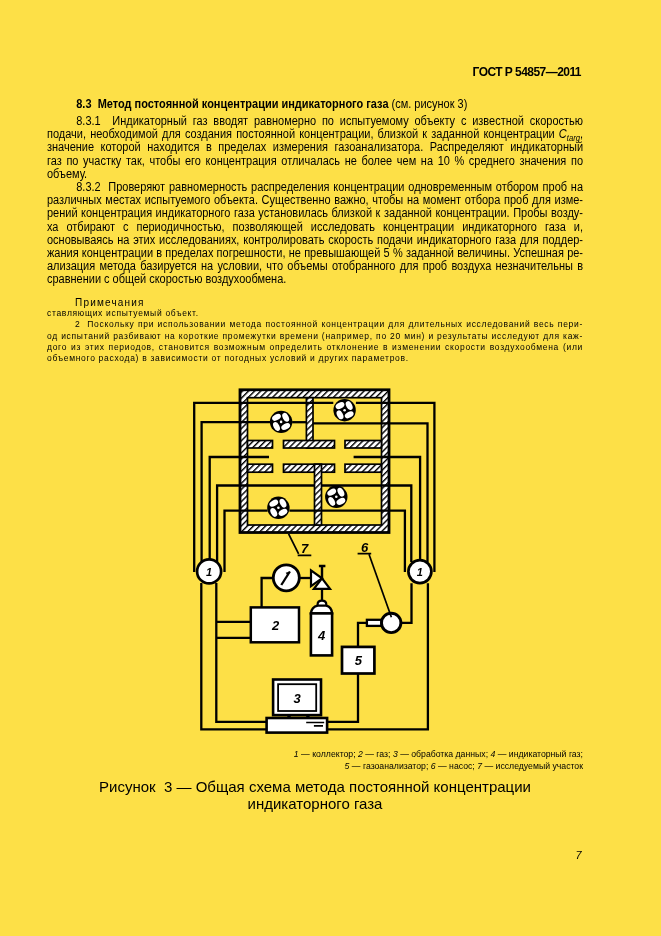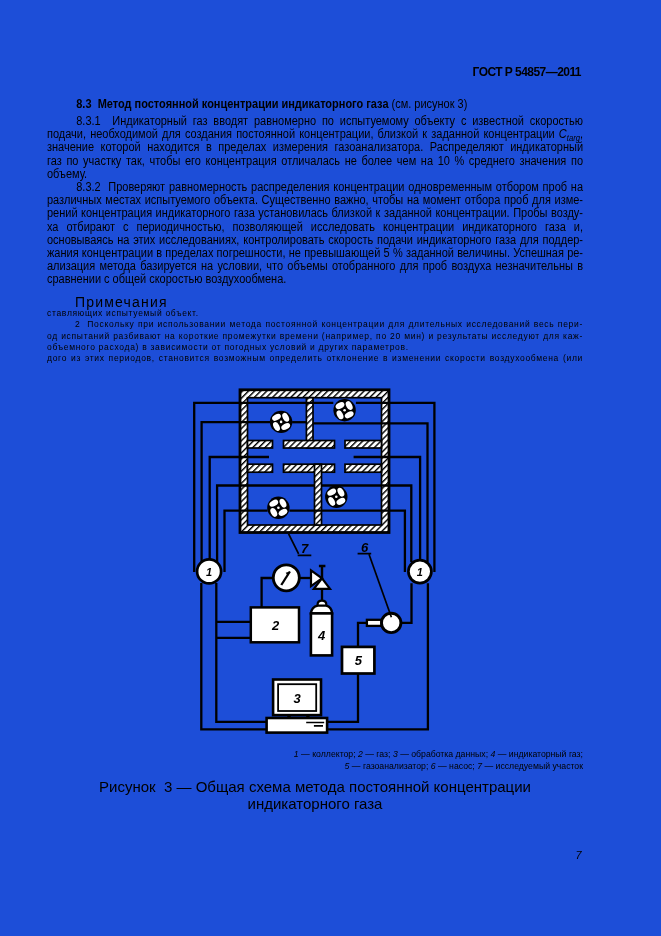--- a/index.html
+++ b/index.html
@@ -1,30 +1,30 @@
 <!DOCTYPE html>
 <html lang="ru"><head>
 <meta charset="utf-8">
 <title>ГОСТ Р 54857—2011</title>
 <style>
   html,body{margin:0;padding:0;background:#fff;}
-  .page{position:relative;width:661px;height:936px;background:#1d4ed8;overflow:hidden;
+  .page{position:relative;width:661px;height:936px;background:#fde047;overflow:hidden;
         font-family:"Liberation Sans", sans-serif;color:#000;}
   .hdr{position:absolute;left:47px;top:66px;width:534px;text-align:right;
        font-size:12px;font-weight:bold;line-height:12px;letter-spacing:-0.55px;}
   .tb{position:absolute;left:47px;top:96px;width:586px;transform:scaleX(0.9147);transform-origin:0 0;}
   .h83{font-size:12px;line-height:16px;padding-left:32px;margin-bottom:3px;}
   .jl{font-size:12px;line-height:13.2px;height:13.2px;text-align:justify;text-align-last:justify;}
   .jl.end{text-align:left;text-align-last:left;}
   .jl.ind{padding-left:32px;}
   .notes{position:absolute;left:47px;top:296.5px;width:536px;}
   .nl{font-size:8.5px;letter-spacing:0.7px;line-height:11.3px;height:11.3px;text-align:justify;text-align-last:justify;}
   .nl.end{text-align:center;text-align-last:left;}
   .nl.ind{padding-left:28px;}
-  .ntitle{font-size:14px;line-height:11.6px;height:11.6px;letter-spacing:1.2px;padding-left:28px;}
+  .ntitle{font-size:10px;line-height:11.6px;height:11.6px;letter-spacing:1.2px;padding-left:28px;}
   sub{font-size:70%;}
   .cap{position:absolute;left:47px;width:536px;text-align:right;font-size:8.7px;line-height:12px;}
   .figcap{position:absolute;left:47px;width:536px;text-align:center;font-size:15px;}
   .pgnum{position:absolute;left:568px;top:849px;width:21px;text-align:center;font-size:11px;font-style:italic;}
   svg{position:absolute;left:0;top:0;}
 </style>
 </head>
 <body>
 <div class="page">
   <div class="hdr">ГОСТ Р 54857—2011</div>
@@ -44,22 +44,22 @@
     <div class="jl">жания концентрации в пределах погрешности, не превышающей 5 % заданной величины. Успешная ре-</div>
     <div class="jl">ализация метода базируется на условии, что объемы отобранного для проб воздуха незначительны в</div>
     <div class="jl end">сравнении с общей скоростью воздухообмена.</div>
   </div>
 
   <div class="notes">
     <div class="ntitle">Примечания</div>
     <div class="nl end">ставляющих испытуемый объект.</div>
     <div class="nl ind">2&nbsp; Поскольку при использовании метода постоянной концентрации для длительных исследований весь пери-</div>
     <div class="nl">од испытаний разбивают на короткие промежутки времени (например, по 20 мин) и результаты исследуют для каж-</div>
+    <div class="nl">дого из этих периодов, становится возможным определить отклонение в изменении скорости воздухообмена (или</div>
     <div class="nl end">объемного расхода) в зависимости от погодных условий и других параметров.</div>
-    <div class="nl">дого из этих периодов, становится возможным определить отклонение в изменении скорости воздухообмена (или</div>
   </div>
 
   <svg width="661" height="936" viewBox="0 0 661 936">
     <defs>
       <pattern id="h" width="4.3" height="4.3" patternUnits="userSpaceOnUse" patternTransform="rotate(-45)">
         <rect width="4.3" height="4.3" fill="#fff"></rect>
         <rect y="0" width="4.3" height="1.4" fill="#000"></rect>
       </pattern>
     </defs>
 

